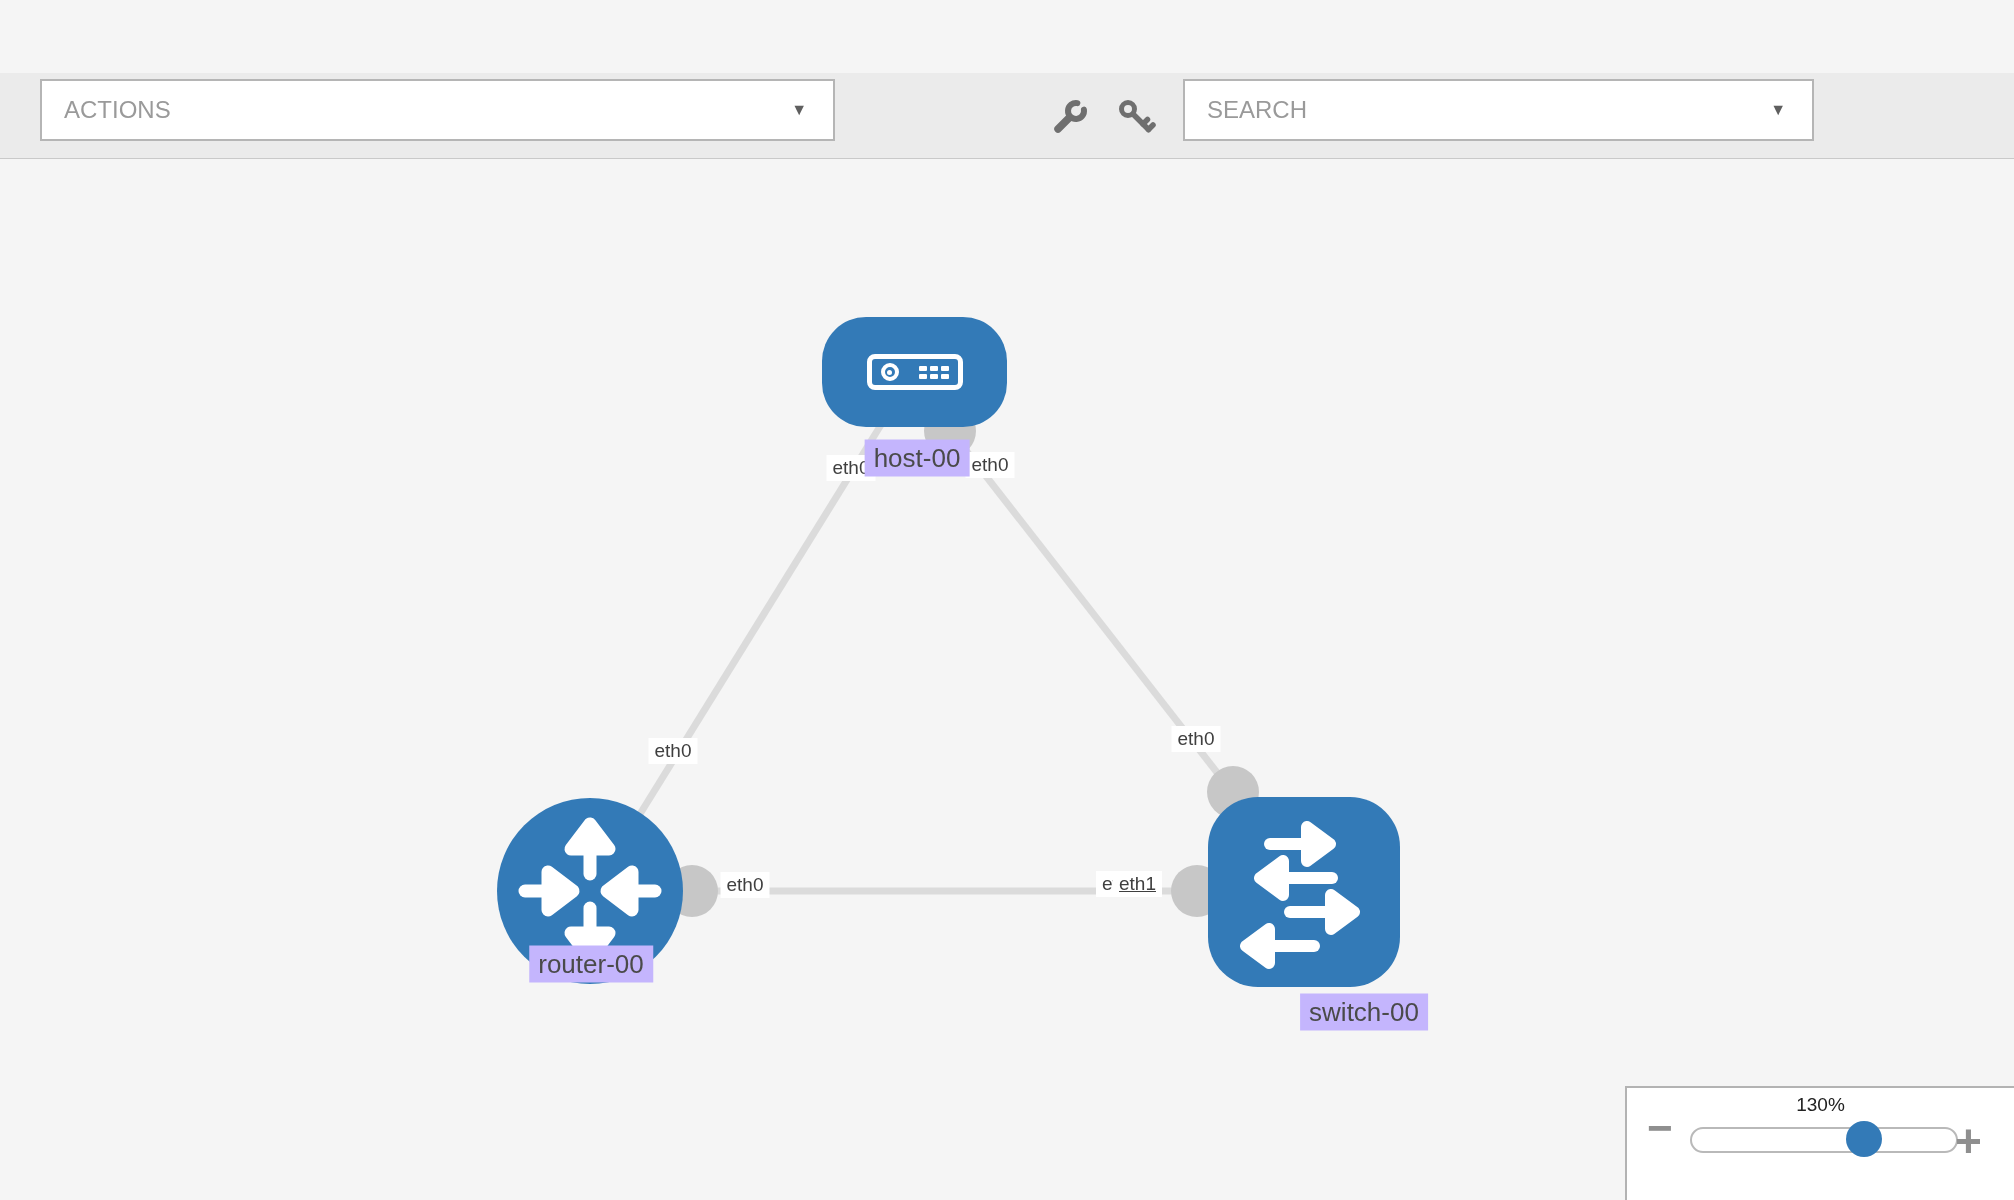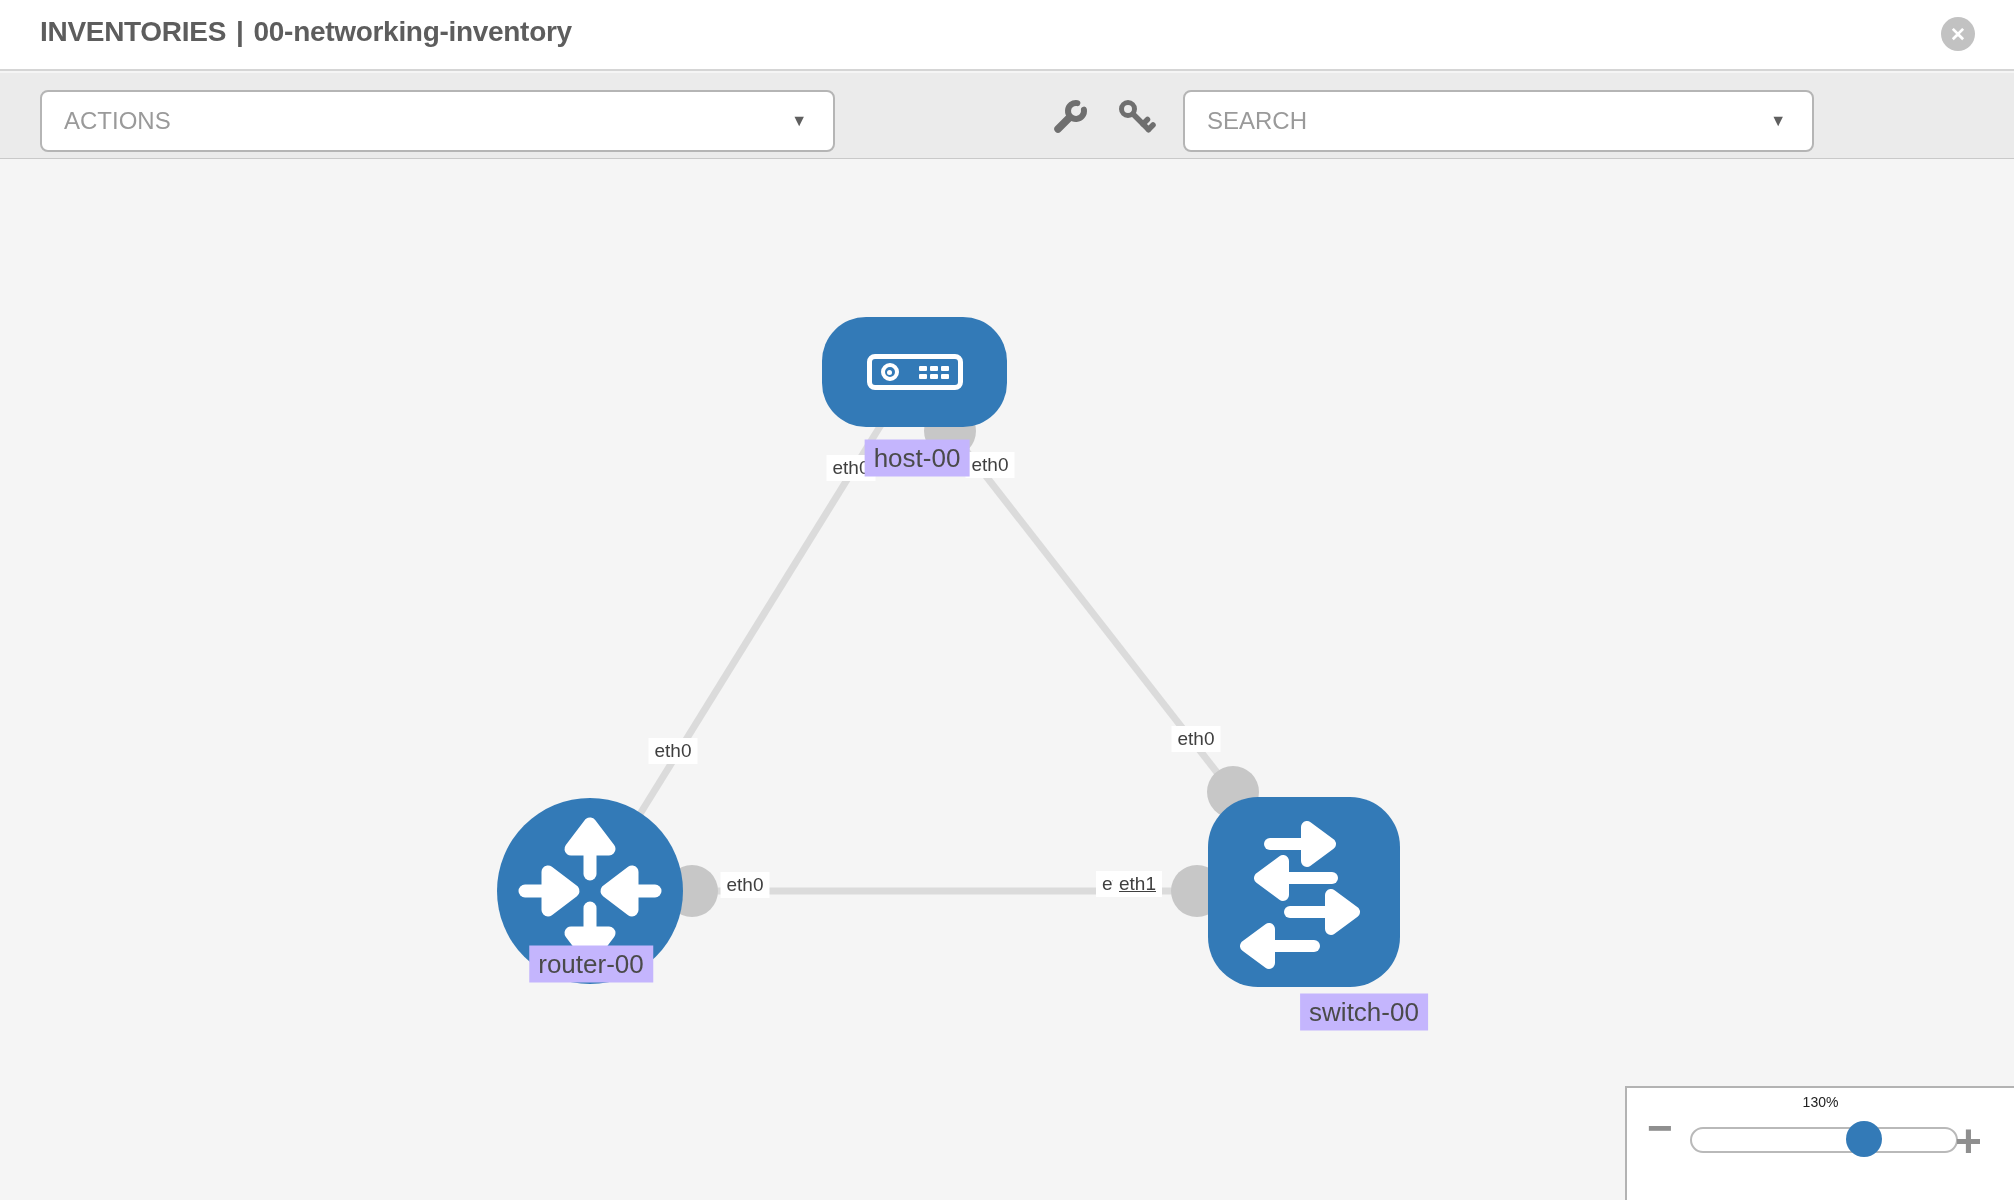--- a/index.html
+++ b/index.html
@@ -7,21 +7,21 @@
   .screen { position:relative; width:2014px; height:1200px; background:#f5f5f5; overflow:hidden; }
 
   
   .header { position:absolute; left:0; top:0; width:2014px; height:71px; background:#ffffff; border-bottom:2px solid #d5d5d5; }
   .page-title { position:absolute; left:40px; top:16px; font-size:28px; font-weight:700; color:#5d5d5d; letter-spacing:-0.3px; }
   .page-title .sep { margin:0 10px; }
   .close-btn { position:absolute; left:1941px; top:17px; width:34px; height:34px; border-radius:50%; background:#c2c2c2; color:#ffffff; font-size:19px; font-weight:700; display:flex; align-items:center; justify-content:center; cursor:pointer; }
 
   
   .toolbar { position:absolute; left:0; top:73px; width:2014px; height:86px; background:#ebebeb; border-bottom:1px solid #c9c9c9; }
-  .select { position:absolute; top:17px; height:62px; background:#ffffff; border:2px solid #b5b5b5; border-radius:8px; display:flex; align-items:center; padding:0 26px 0 22px; }
+  .select { position:absolute; top:6px; height:62px; background:#ffffff; border:2px solid #b5b5b5; border-radius:0; display:flex; align-items:center; padding:0 26px 0 22px; }
   .select-label { font-size:24px; color:#9a9a9a; }
   .caret { margin-left:auto; font-size:16px; color:#5f5f5f; }
   .select-actions { left:40px; width:795px; }
   .select-search { left:1183px; width:631px; }
   .tool-icon { position:absolute; top:22px; width:44px; height:44px; display:flex; align-items:center; justify-content:center; cursor:pointer; }
   .tool-icon svg { stroke:#6f6f6f; fill:none; }
   .icon-wrench { left:1048px; }
   .icon-key { left:1114px; }
 
   
@@ -40,39 +40,31 @@
 
   
   .nlabel { position:absolute; transform:translate(-50%,-50%); background:#c4b5fd; color:#4a4a4a; font-size:26px; padding:3px 9px; white-space:nowrap; z-index:6; }
   .ilabel { position:absolute; transform:translate(-50%,-50%); background:#ffffff; color:#3f3f3f; font-size:19px; padding:2px 6px; white-space:nowrap; z-index:5; }
   .ilabel-abs { transform:translate(0,-50%); } 
   .z-back { z-index:4; }
   .z-front { z-index:5;text-decoration:underline; }
 
   
   .zoom-panel { position:absolute; left:1625px; top:1086px; width:389px; height:114px; background:#ffffff; border-top:2px solid #b3b3b3; border-left:2px solid #b3b3b3; z-index:10; }
-  .zoom-level { position:absolute; left:0; top:6px; width:100%; text-align:center; font-size:14px; color:#222222; }
+  .zoom-level { position:absolute; left:0; top:6px; width:100%; text-align:center; font-size:19px; color:#222222; }
   .zoom-minus { position:absolute; left:20px; top:18px; font-size:44px; font-weight:700; color:#8f8f8f; line-height:44px; cursor:pointer; }
   .zoom-plus { position:absolute; left:1955px; top:1118px; font-size:46px; font-weight:700; color:#8f8f8f; line-height:46px; cursor:pointer; z-index:11; position:absolute; }
   .zoom-track { position:absolute; left:1690px; top:1127px; width:268px; height:26px; background:#ffffff; border:2px solid #b9b9b9; border-radius:13px; z-index:11; cursor:pointer; }
   .zoom-handle { position:absolute; left:154px; top:-8px; width:36px; height:36px; border-radius:50%; background:#337ab7; cursor:grab; }
 </style>
 </head>
 <body>
 
 <div class="screen">
 
-  <div class="header">
-    <div class="page-title">
-      <span>INVENTORIES</span><span class="sep">|</span><span>00-networking-inventory</span>
-    </div>
-    <div class="close-btn">
-      <span>✕</span>
-    </div>
-  </div>
 
   <div class="toolbar">
     <div class="select select-actions">
       <span class="select-label">ACTIONS</span>
       <span class="caret">▼</span>
     </div>
     <span class="tool-icon icon-wrench">
       <svg width="40" height="40" viewBox="0 0 40 40">
         <path d="M27.4,6.1 A8 8 0 1 0 33.9,12.6" stroke-width="6" stroke-linecap="round"></path>
         <line x1="8" y1="32" x2="19.5" y2="20.5" stroke-width="7.5" stroke-linecap="round"></line>

